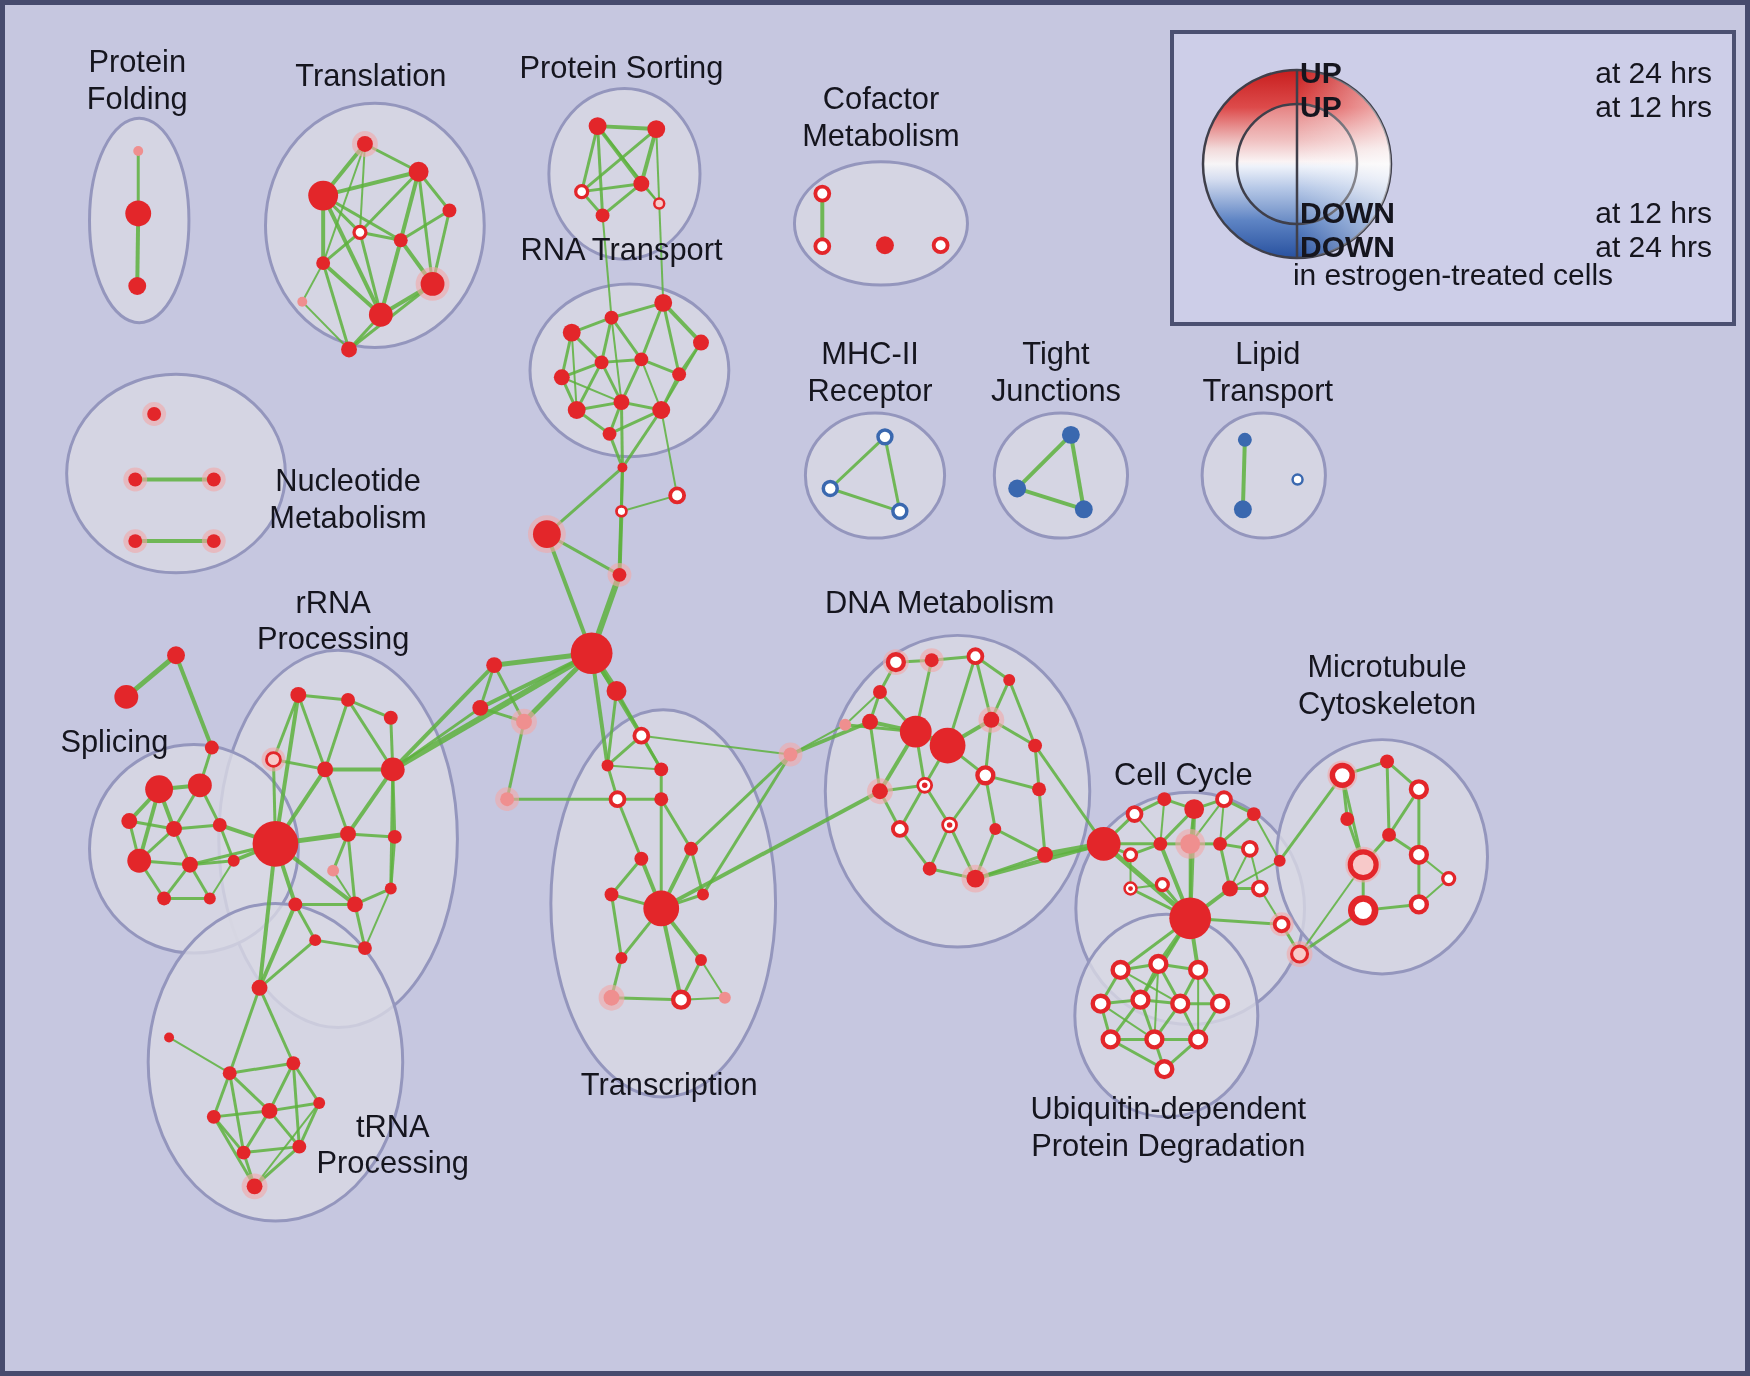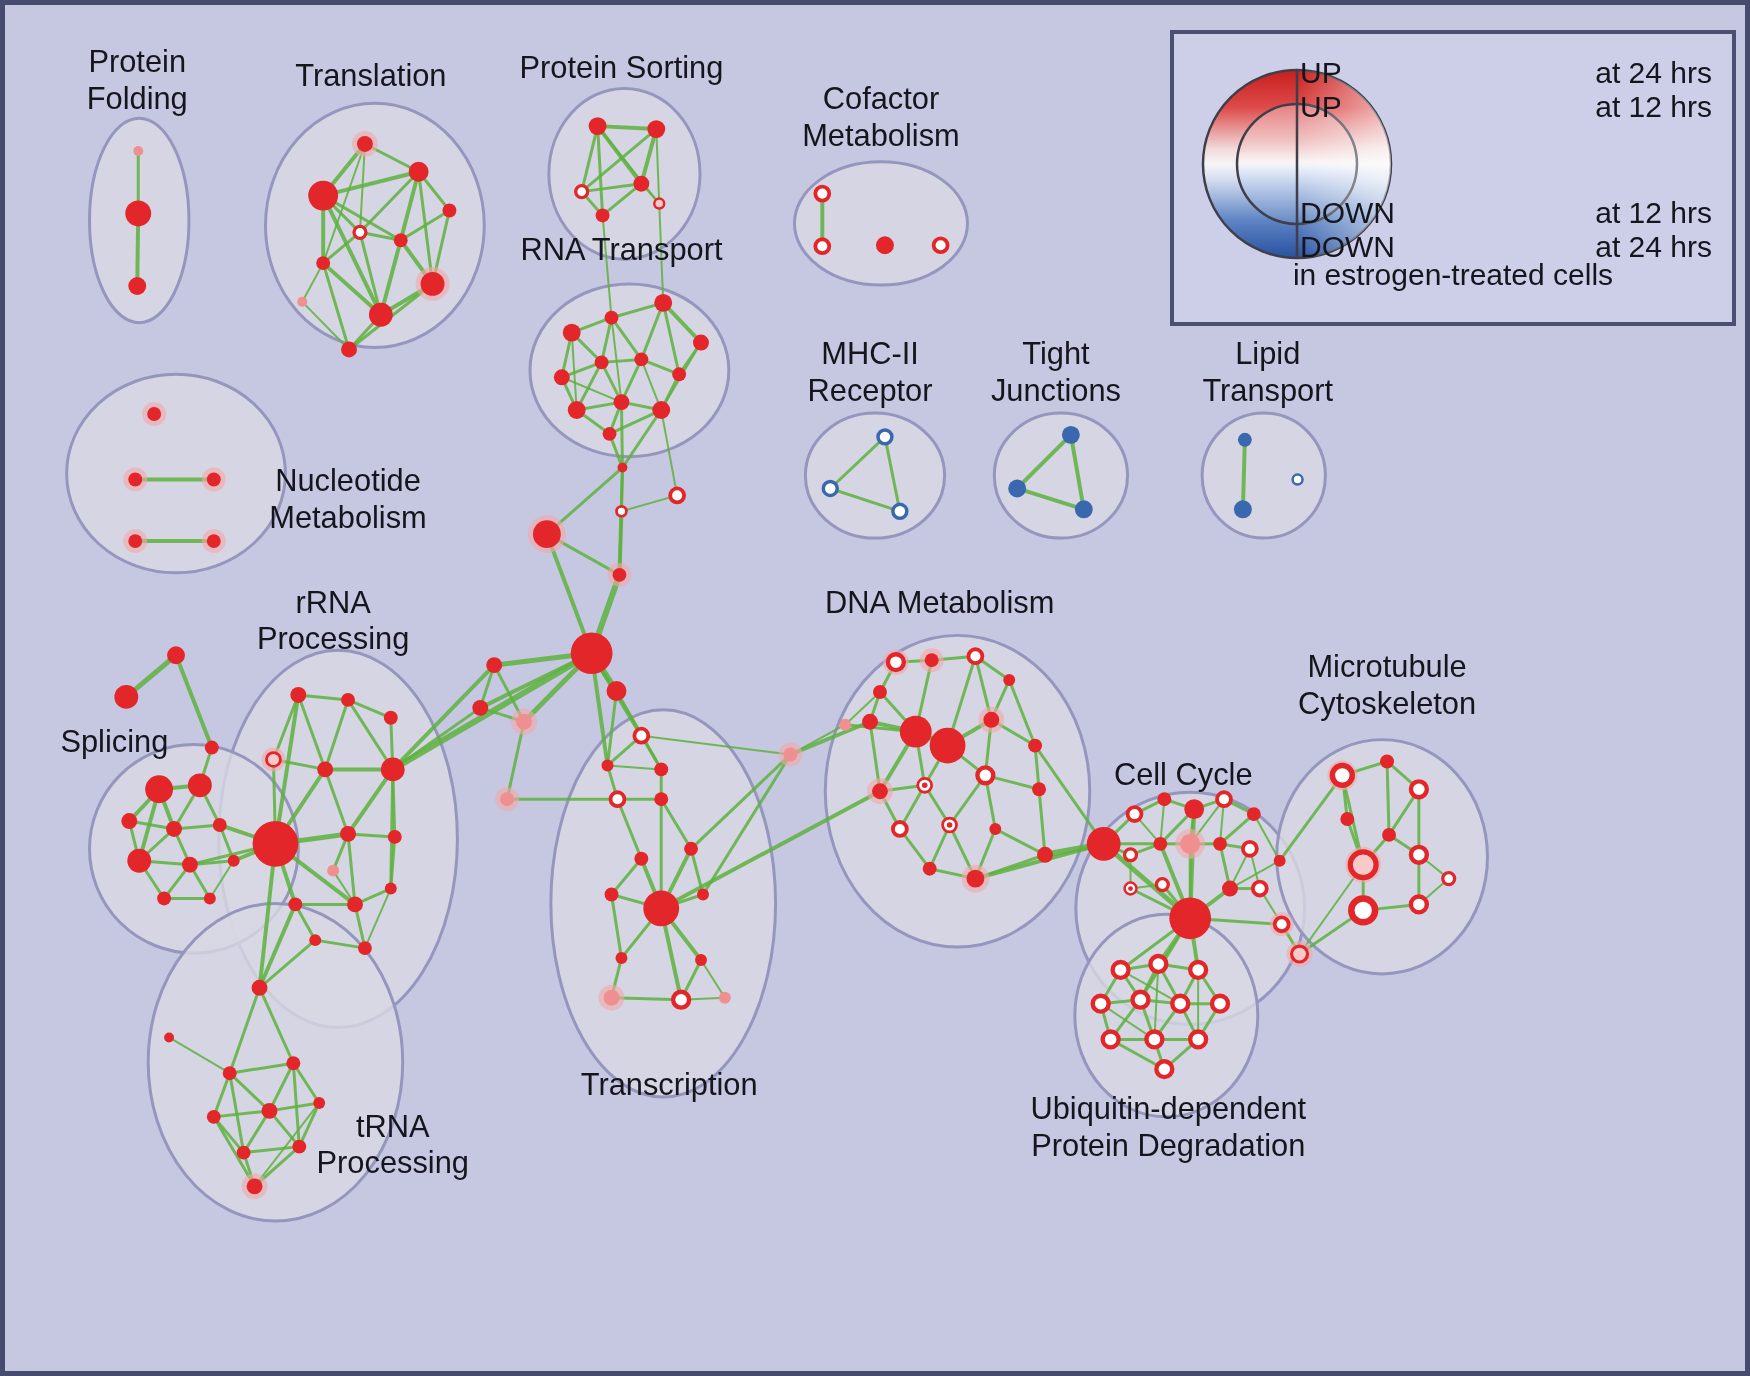--- a/index.html
+++ b/index.html
@@ -22,21 +22,21 @@
   .legend{
     position:absolute;
     left:1165px;top:25px;
     width:566px;height:296px;
     background:#cdcee8;
     border:4px solid #4b5071;
     box-sizing:border-box;
   }
   .legend-gfx{position:absolute;left:0;top:0;}
   .lg{position:absolute;font-size:30px;color:#15151e;white-space:nowrap;}
-  .l-dir{left:126px;}
+  .l-dir{left:126px;font-weight:bold;}
   .l-time{right:20px;text-align:right;}
   .t1{top:22px;} .t2{top:56px;} .t3{top:162px;} .t4{top:196px;}
   .cap{position:absolute;left:0;width:100%;text-align:center;font-size:30px;color:#15151e;}
   .cap1{top:224px;} .cap2{top:257px;}
 </style>
 </head>
 <body>
 
 <div class="canvas">
 

